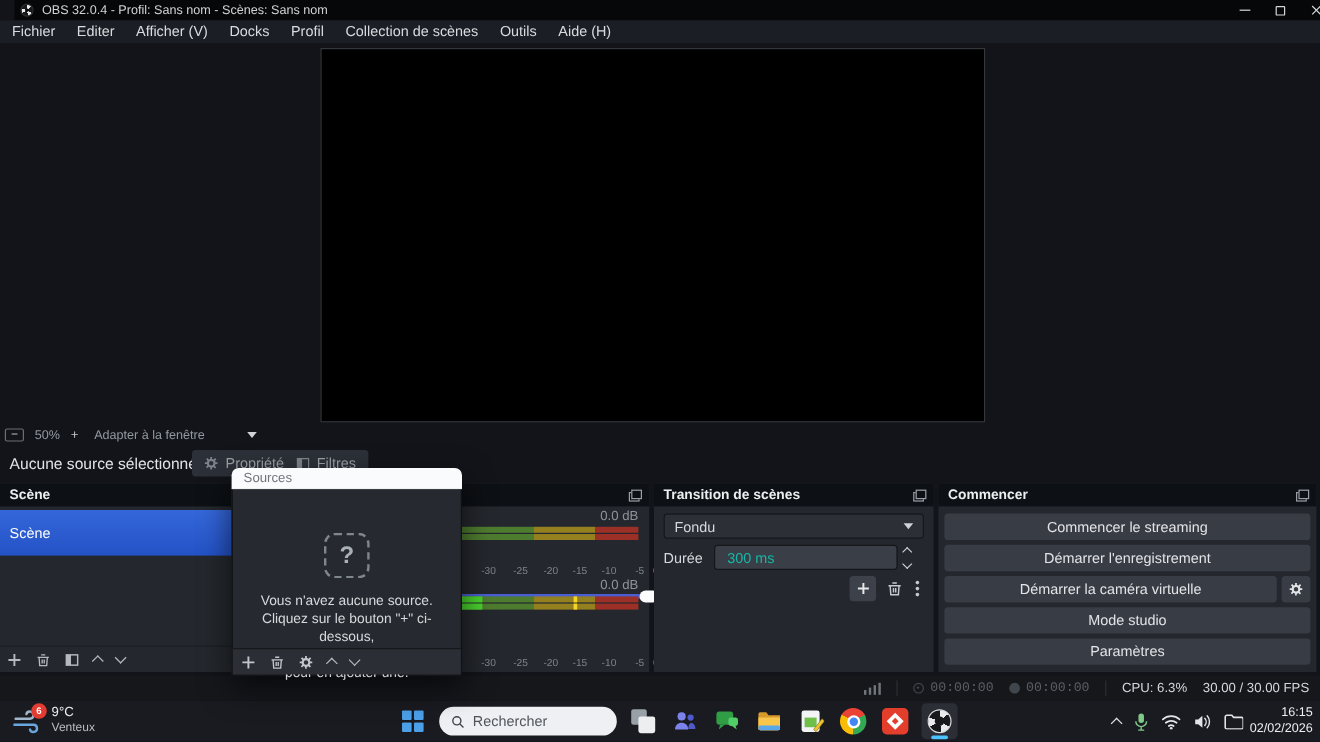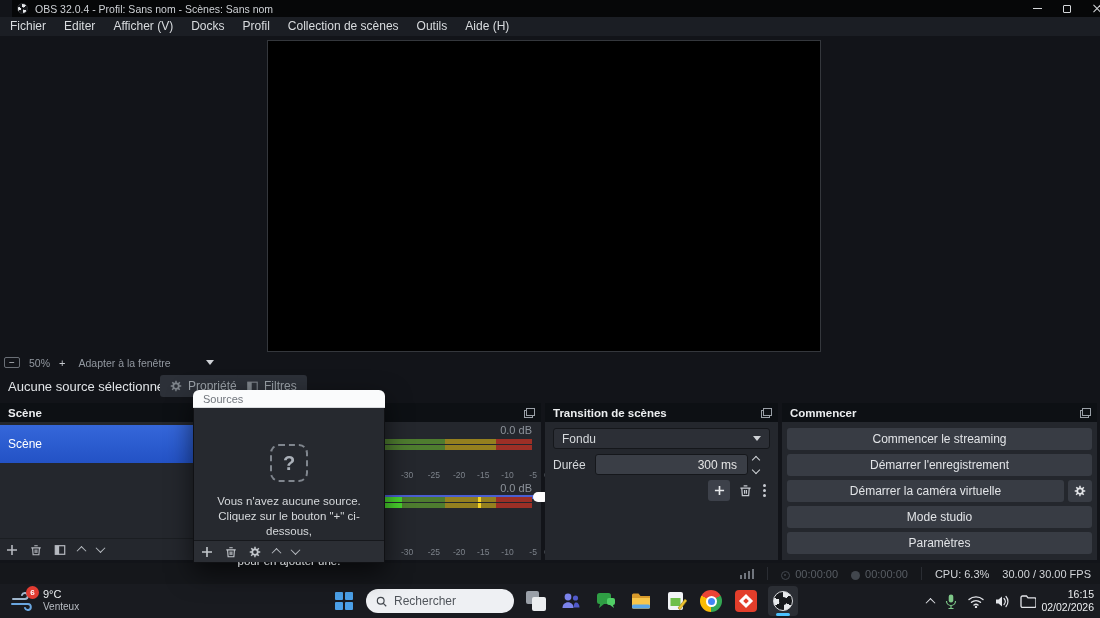--- a/index.html
+++ b/index.html
@@ -73,21 +73,21 @@
   .vol-slider { height:10px; position:relative; }
   .vol-slider .track { position:absolute; left:0; right:0; top:3px; height:4px; border-radius:2px; background:#4a5ed2; }
   .vol-slider .handle { position:absolute; right:0; top:0; width:16px; height:10px; border-radius:5px; background:#fdfdfd; }
 
   
   .transition-panel { left:545px; width:233px; }
   .dropdown { position:absolute; left:8px; right:8px; top:25px; height:21px; background:#2c2f36; border:1px solid #15171b; border-radius:3px; display:flex; align-items:center; padding:0 8px; font-size:12px; color:#d6d9dc; }
   .dropdown .dd-caret { margin-left:auto; width:0; height:0; border-left:4px solid transparent; border-right:4px solid transparent; border-top:5px solid #cfd2d6; }
   .dur-row { position:absolute; left:8px; top:51px; right:8px; height:21px; display:flex; align-items:center; }
   .dur-label { font-size:12px; color:#d6d9dc; width:42px; }
-  .dur-input { width:153px; height:21px; background:#3a3e46; border:1px solid #15171b; border-radius:3px; color:#e5e5e5; font-size:12px; padding:0 10px; font-family:inherit;text-align:right; }
+  .dur-input { width:153px; height:21px; background:#3a3e46; border:1px solid #15171b; border-radius:3px; color:#14b8a6; font-size:12px; padding:0 10px; font-family:inherit; }
   .spinners { margin-left:5px; display:flex; flex-direction:column; gap:4px; align-items:center; }
   .spin { width:6px; height:6px; border-right:1.5px solid #cfd3d7; border-bottom:1.5px solid #cfd3d7; }
   .spin.up { transform:rotate(-135deg); } .spin.down { transform:rotate(45deg); }
   .trans-toolbar { position:absolute; right:10px; top:77px; display:flex; align-items:center; gap:9px; }
   .tt-add { width:22px; height:21px; background:#3d414a; border-radius:3px; display:flex; align-items:center; justify-content:center; color:#e6e8ea; }
   .kebab { display:flex; flex-direction:column; gap:2px; padding:2px; }
   .kebab i { width:3px; height:3px; border-radius:50%; background:#c6cad0; }
 
   
   .controls-panel { left:782px; width:315px; }
@@ -100,21 +100,21 @@
   
   .sources-win { left:193px; top:390px; width:192px; height:173px; z-index:50; box-shadow:0 10px 26px rgba(0,0,0,.6); border-radius:6px 6px 2px 2px; }
   .sw-titlebar { height:18px; background:#fafbfc; border-radius:6px 6px 0 0; display:flex; align-items:center; padding-left:10px; font-size:11px; color:#70757c; border-bottom:1px solid #d9dbde; }
   .sw-body { position:absolute; left:0; right:0; top:18px; bottom:0; background:#26292f; border:1px solid #101114; border-top:none; }
   .sw-qmark { position:absolute; left:50%; top:36px; transform:translateX(-50%); width:38px; height:38px; border:2px dashed #80868e; border-radius:9px; display:flex; align-items:center; justify-content:center; font-size:20px; font-weight:bold; color:#aab0b8; }
   .sw-msg { position:absolute; left:4px; right:4px; top:86px; text-align:center; font-size:11.5px; line-height:15px; color:#d6d9dc; }
   .sw-toolbar { position:absolute; left:0; right:0; bottom:0; height:22px; background:#2b2e34; border-top:1px solid #16181c; display:flex; align-items:center; gap:12px; padding-left:7px; color:#c3c7cc; }
 
   
   .statusbar { left:0; top:563px; width:1100px; height:21px; background:#15171b; display:flex; align-items:center; justify-content:flex-end; gap:13px; padding-right:9px; font-size:11px; }
-  .sb-dim { color:#585d64; display:flex; align-items:flex-end; gap:5px; }
+  .sb-dim { color:#585d64; display:flex; align-items:center; gap:5px;font-family:Liberation Mono, monospace; }
   .sb-bright { color:#d3d6da; }
   .sb-sep { width:1px; height:13px; background:#2a2d33; }
   .sig-bars { display:flex; align-items:flex-end; gap:1.5px; }
   .sig-bars i { width:2.5px; background:#70757d; display:block; }
   .stream-dot { width:9px; height:9px; border-radius:50%; border:1.5px solid #41464d; position:relative; }
   .stream-dot::after { content:""; position:absolute; left:2px; top:2px; width:2px; height:2px; border-radius:50%; background:#41464d; }
   .rec-dot { width:9px; height:9px; border-radius:50%; background:#41464d; }
 
   
   .taskbar { left:0; top:584px; width:1100px; height:34px; background:#191b20; }

